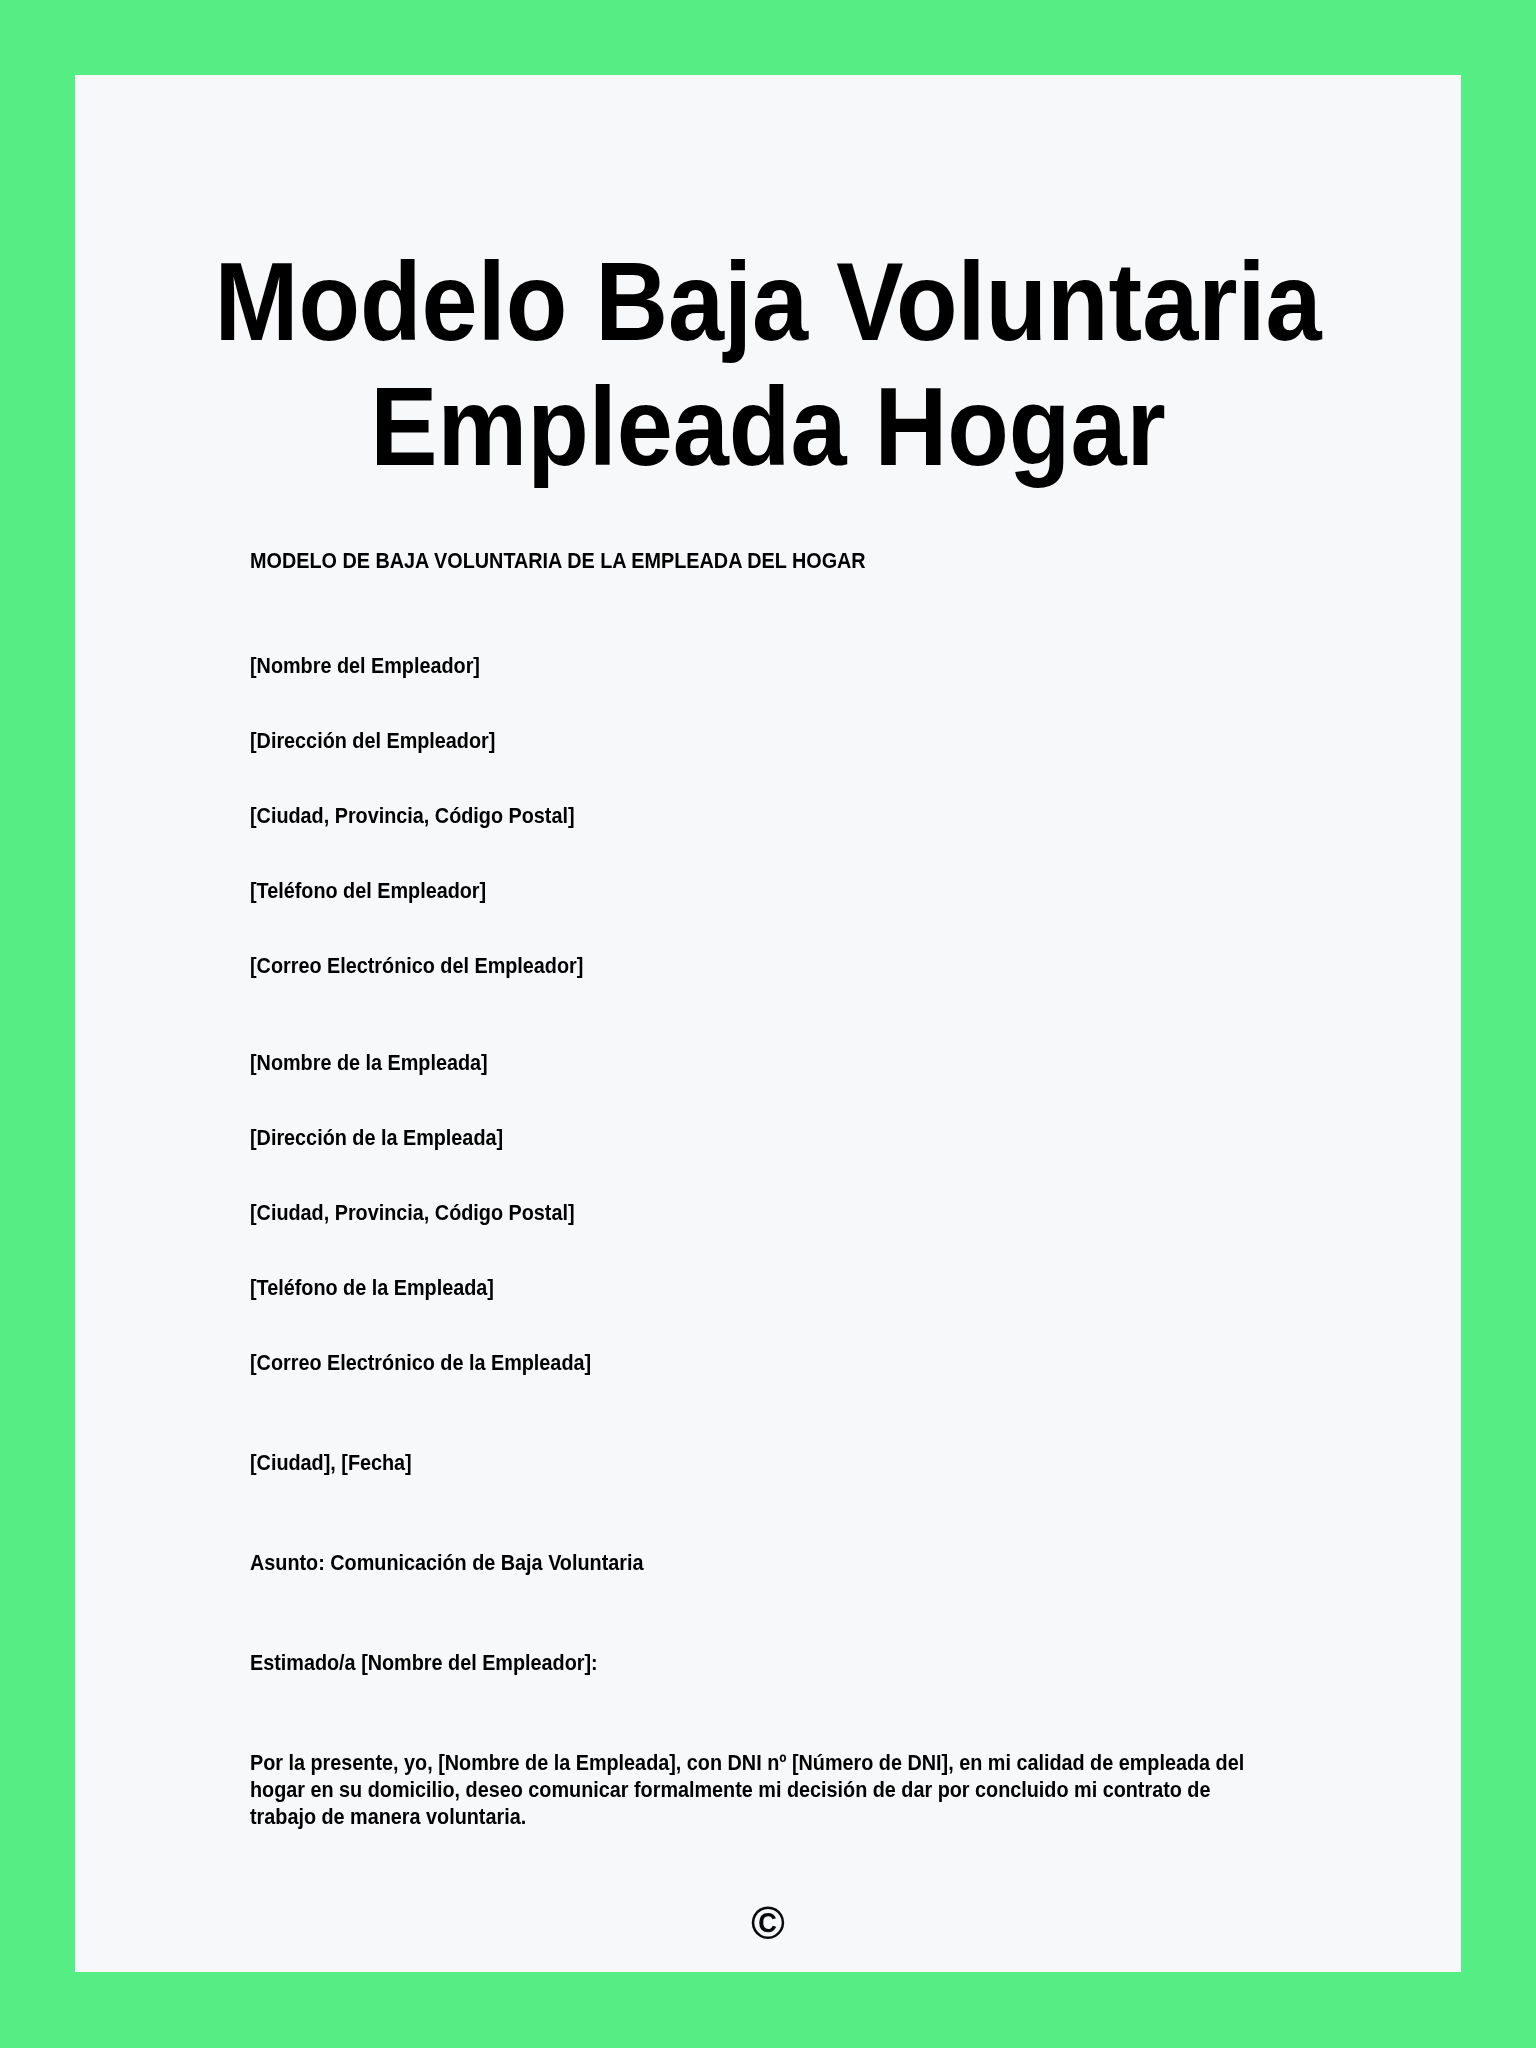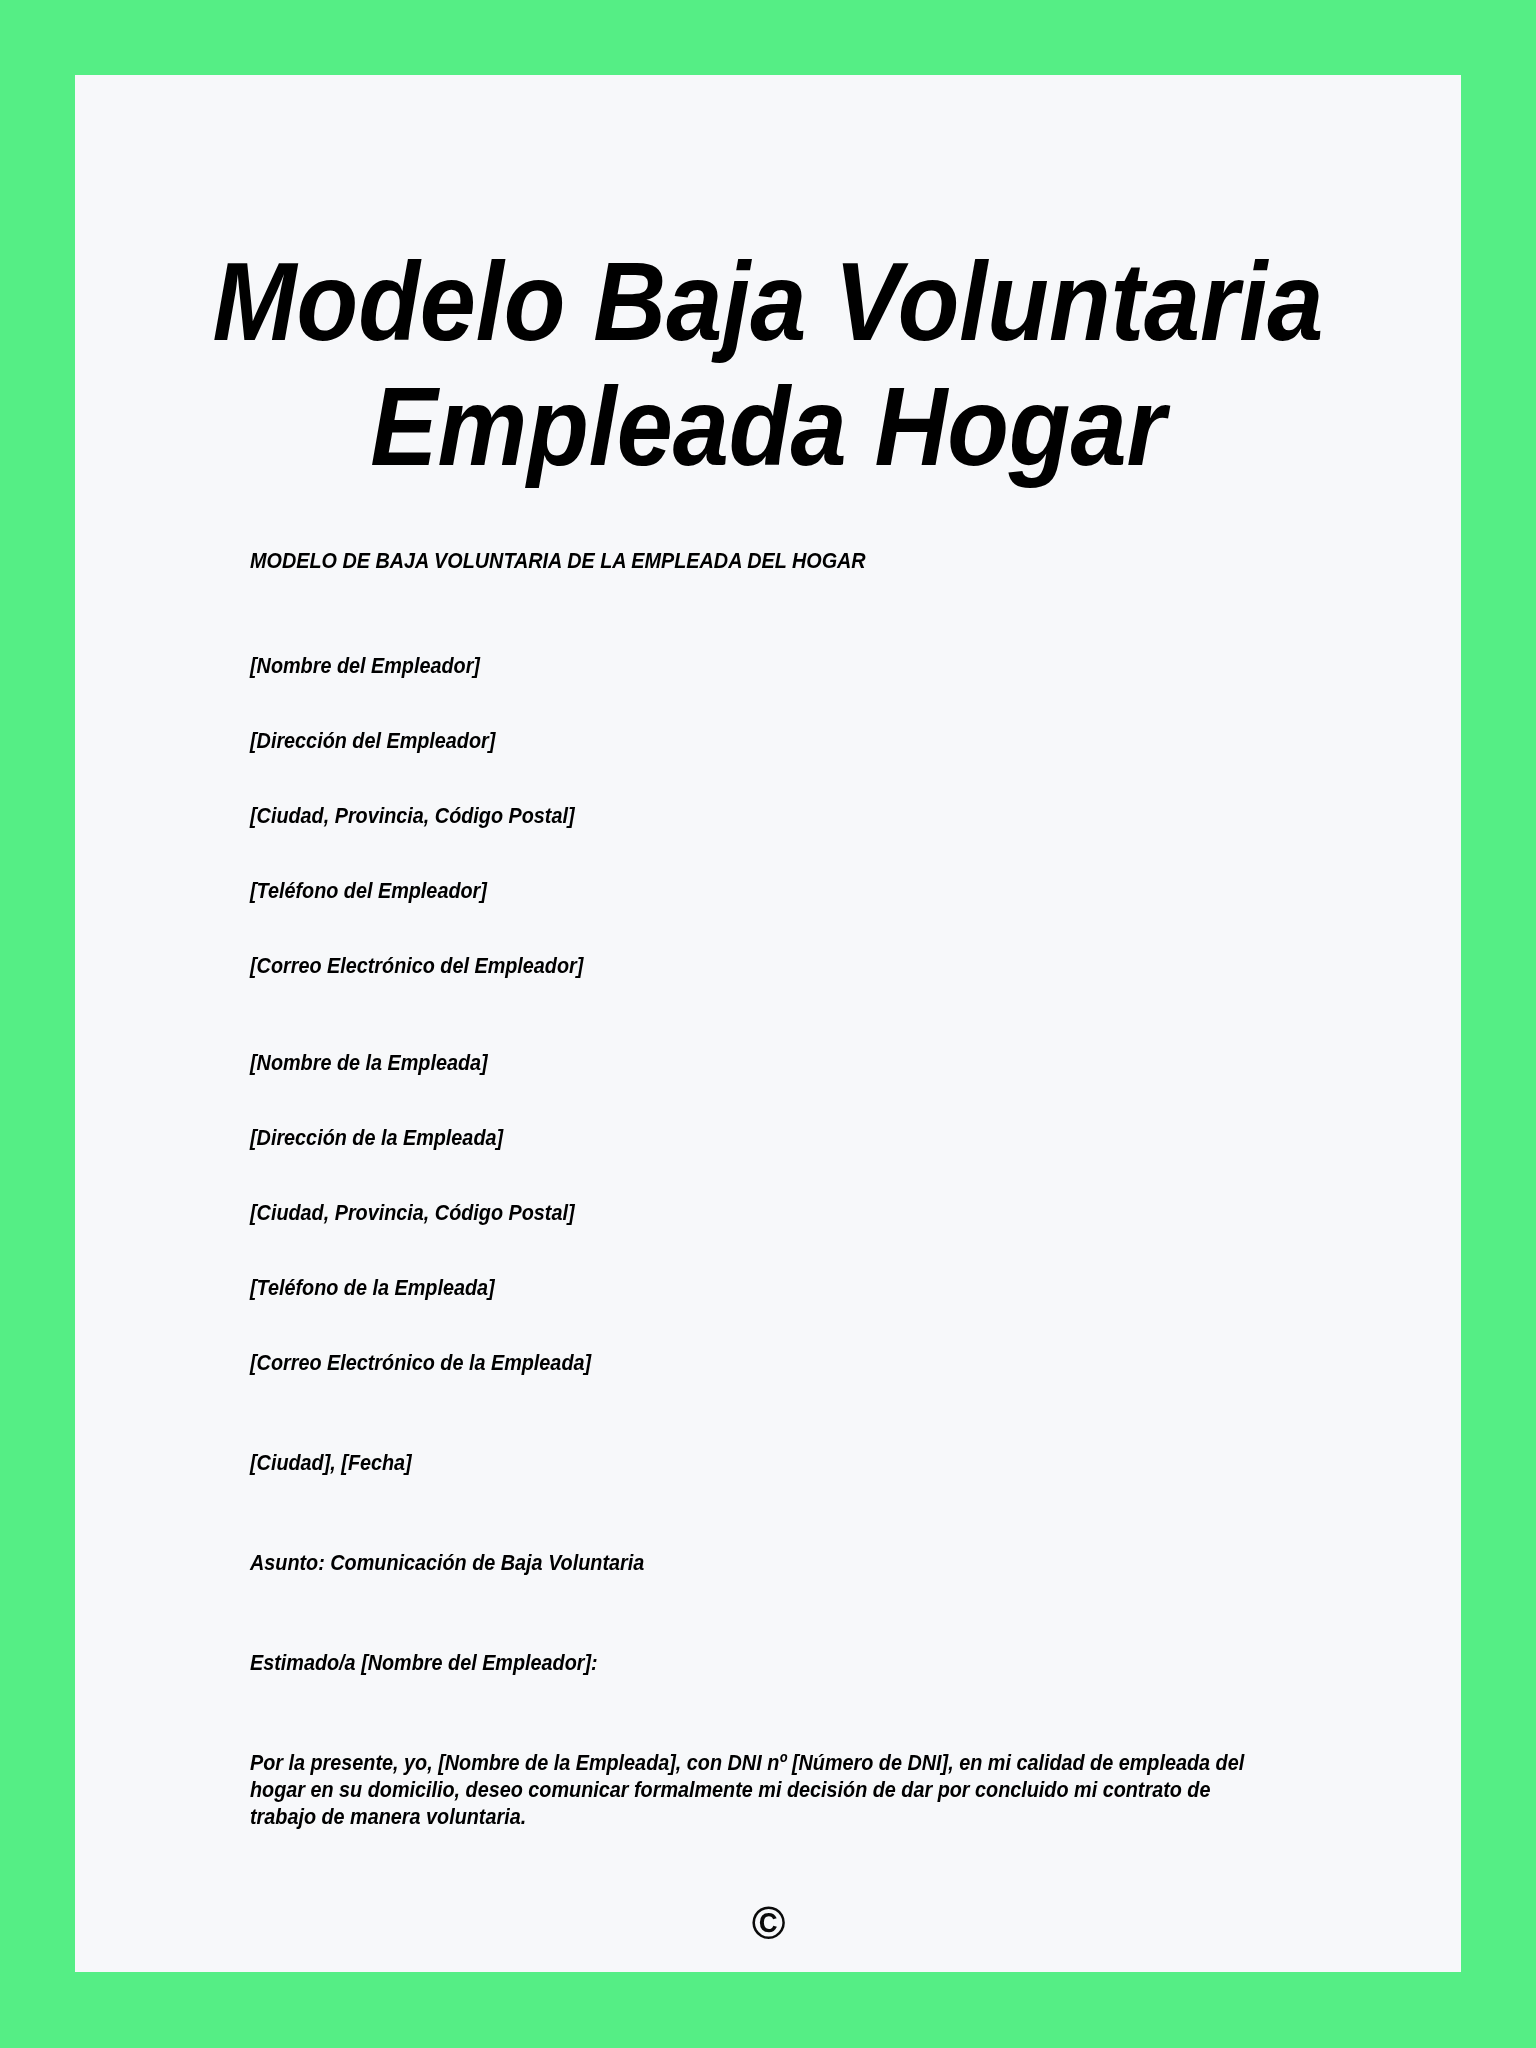--- a/index.html
+++ b/index.html
@@ -11,21 +11,20 @@
     font-family: "Liberation Sans", sans-serif;
     overflow: hidden;
   }
   .page {
     position: absolute;
     left: 75px;
     top: 75px;
     right: 75px;
     bottom: 76px;
     background: #f7f8fa;
-    font-style: italic;
   }
   .title {
     position: absolute;
     top: 164px;
     left: 0;
     right: 0;
     text-align: center;
     font-size: 112px;
     font-weight: 700;
     line-height: 125px;

